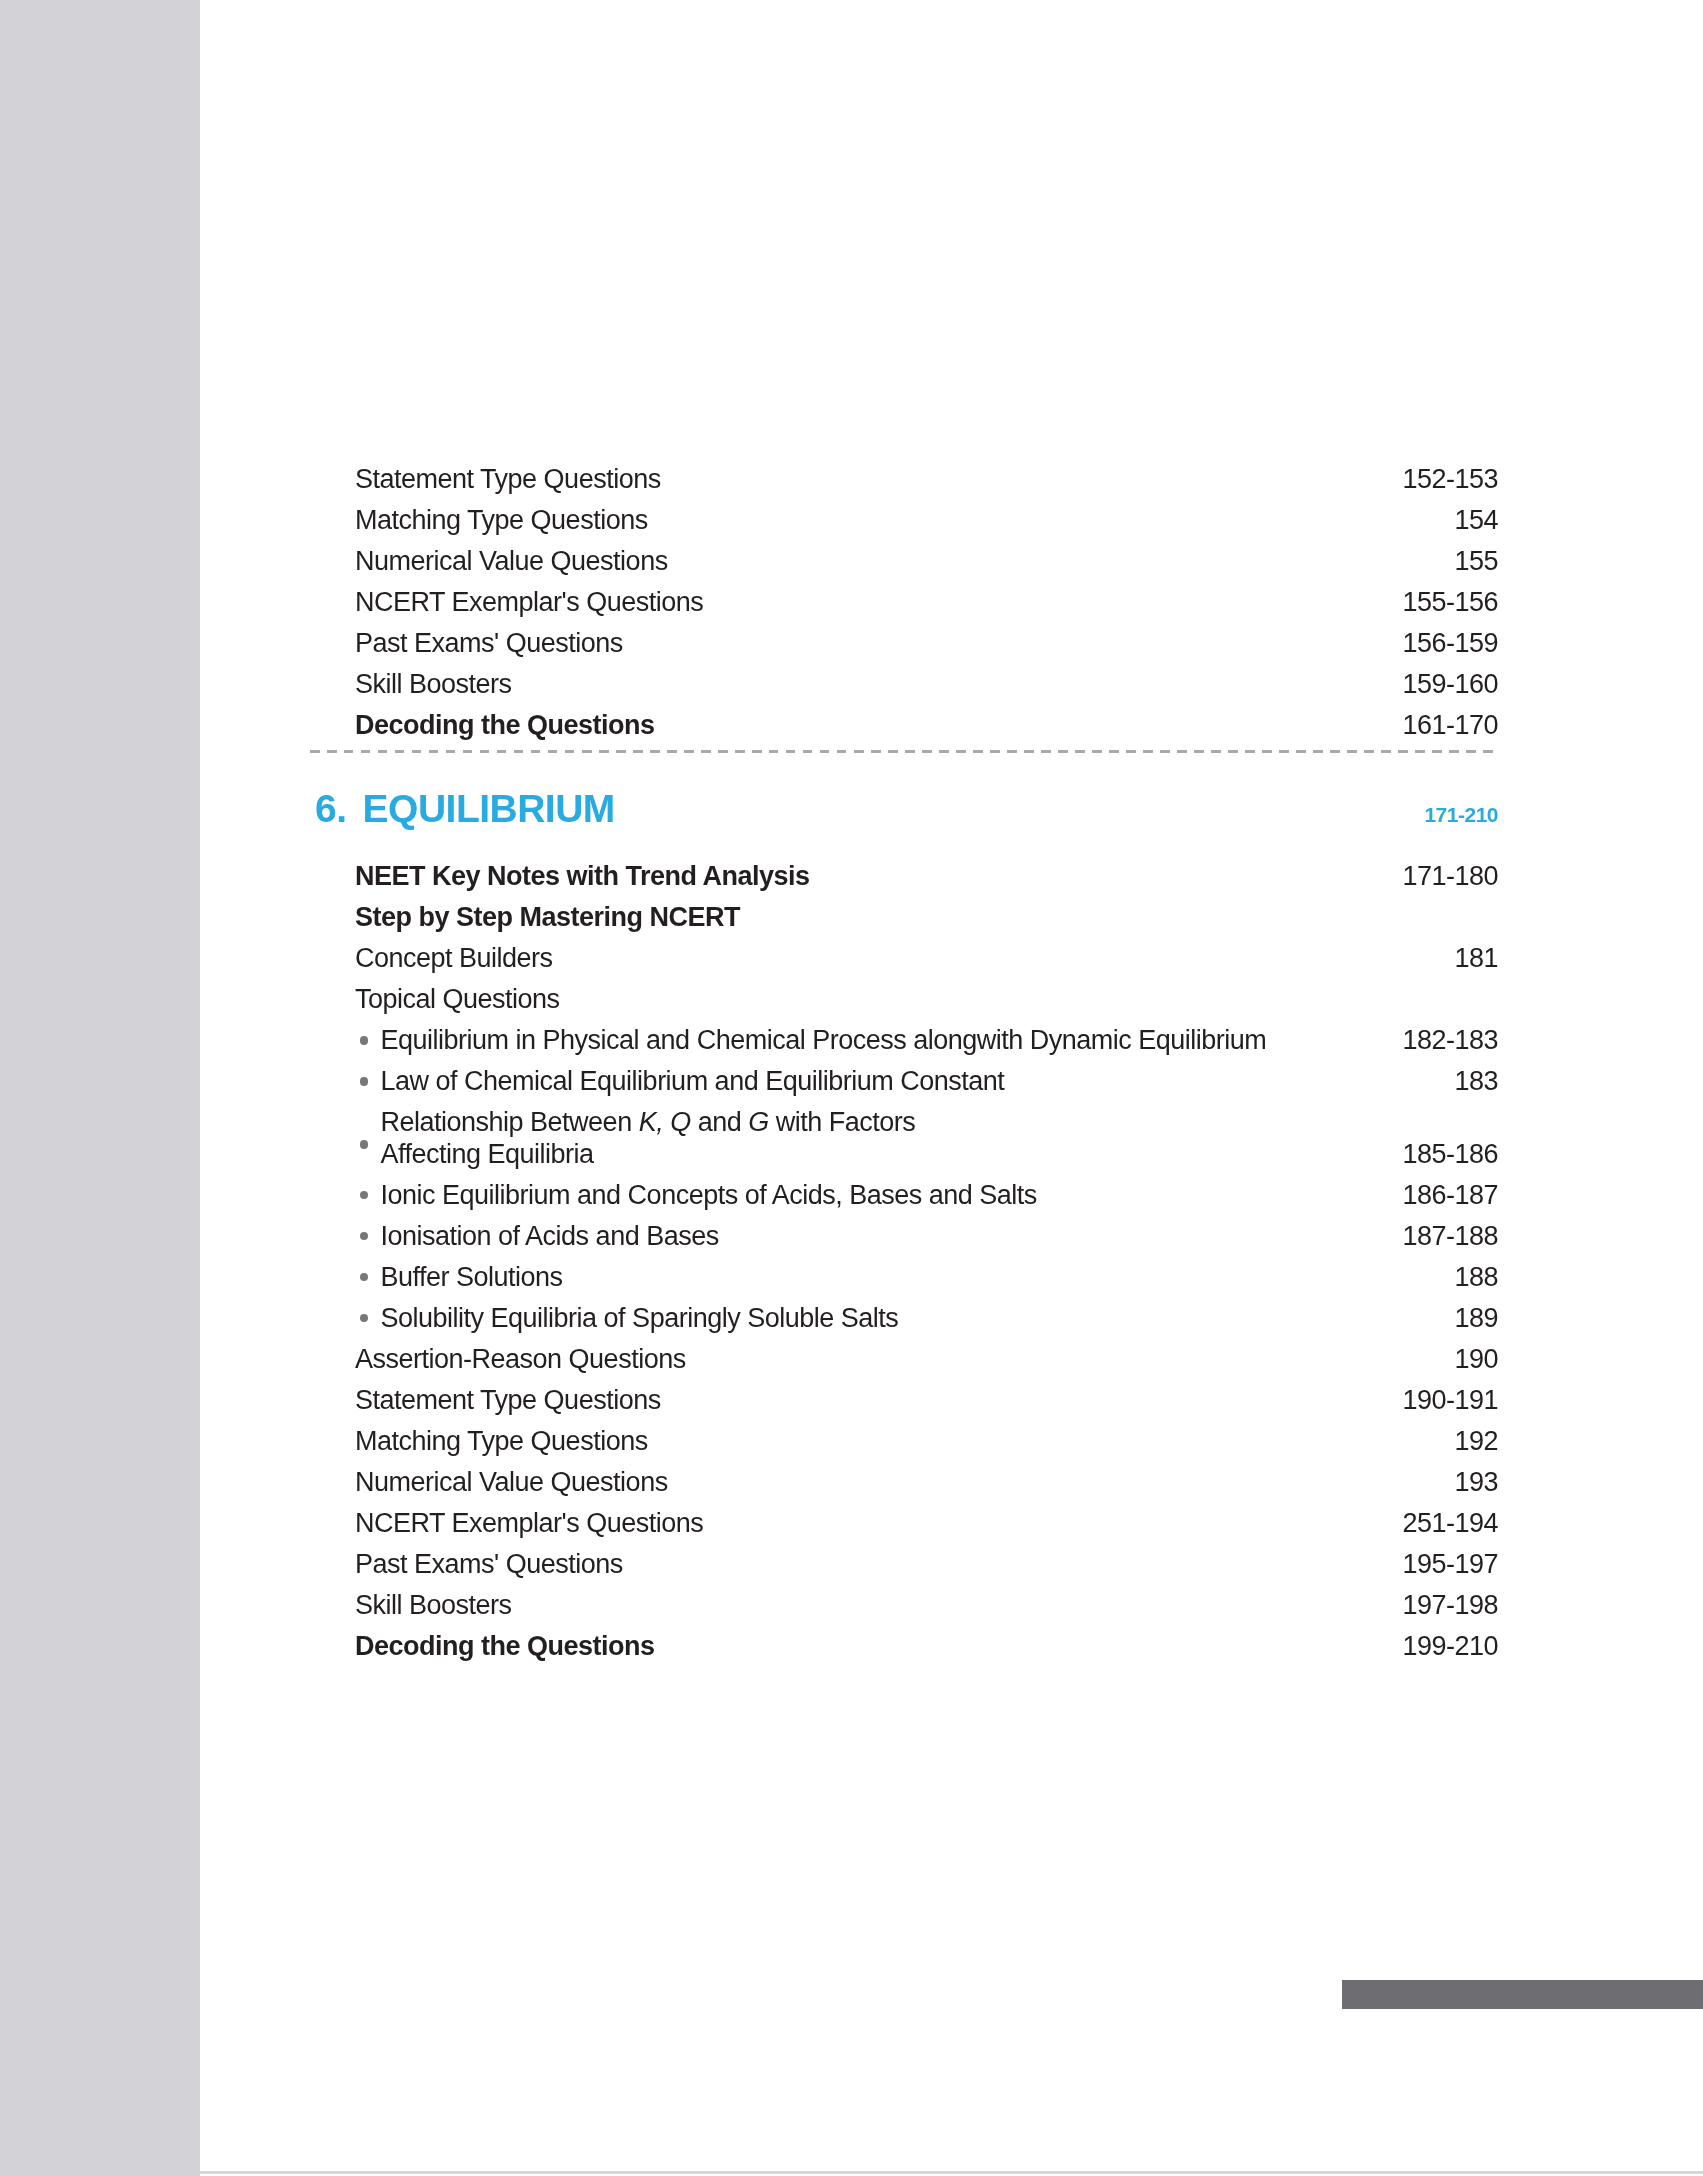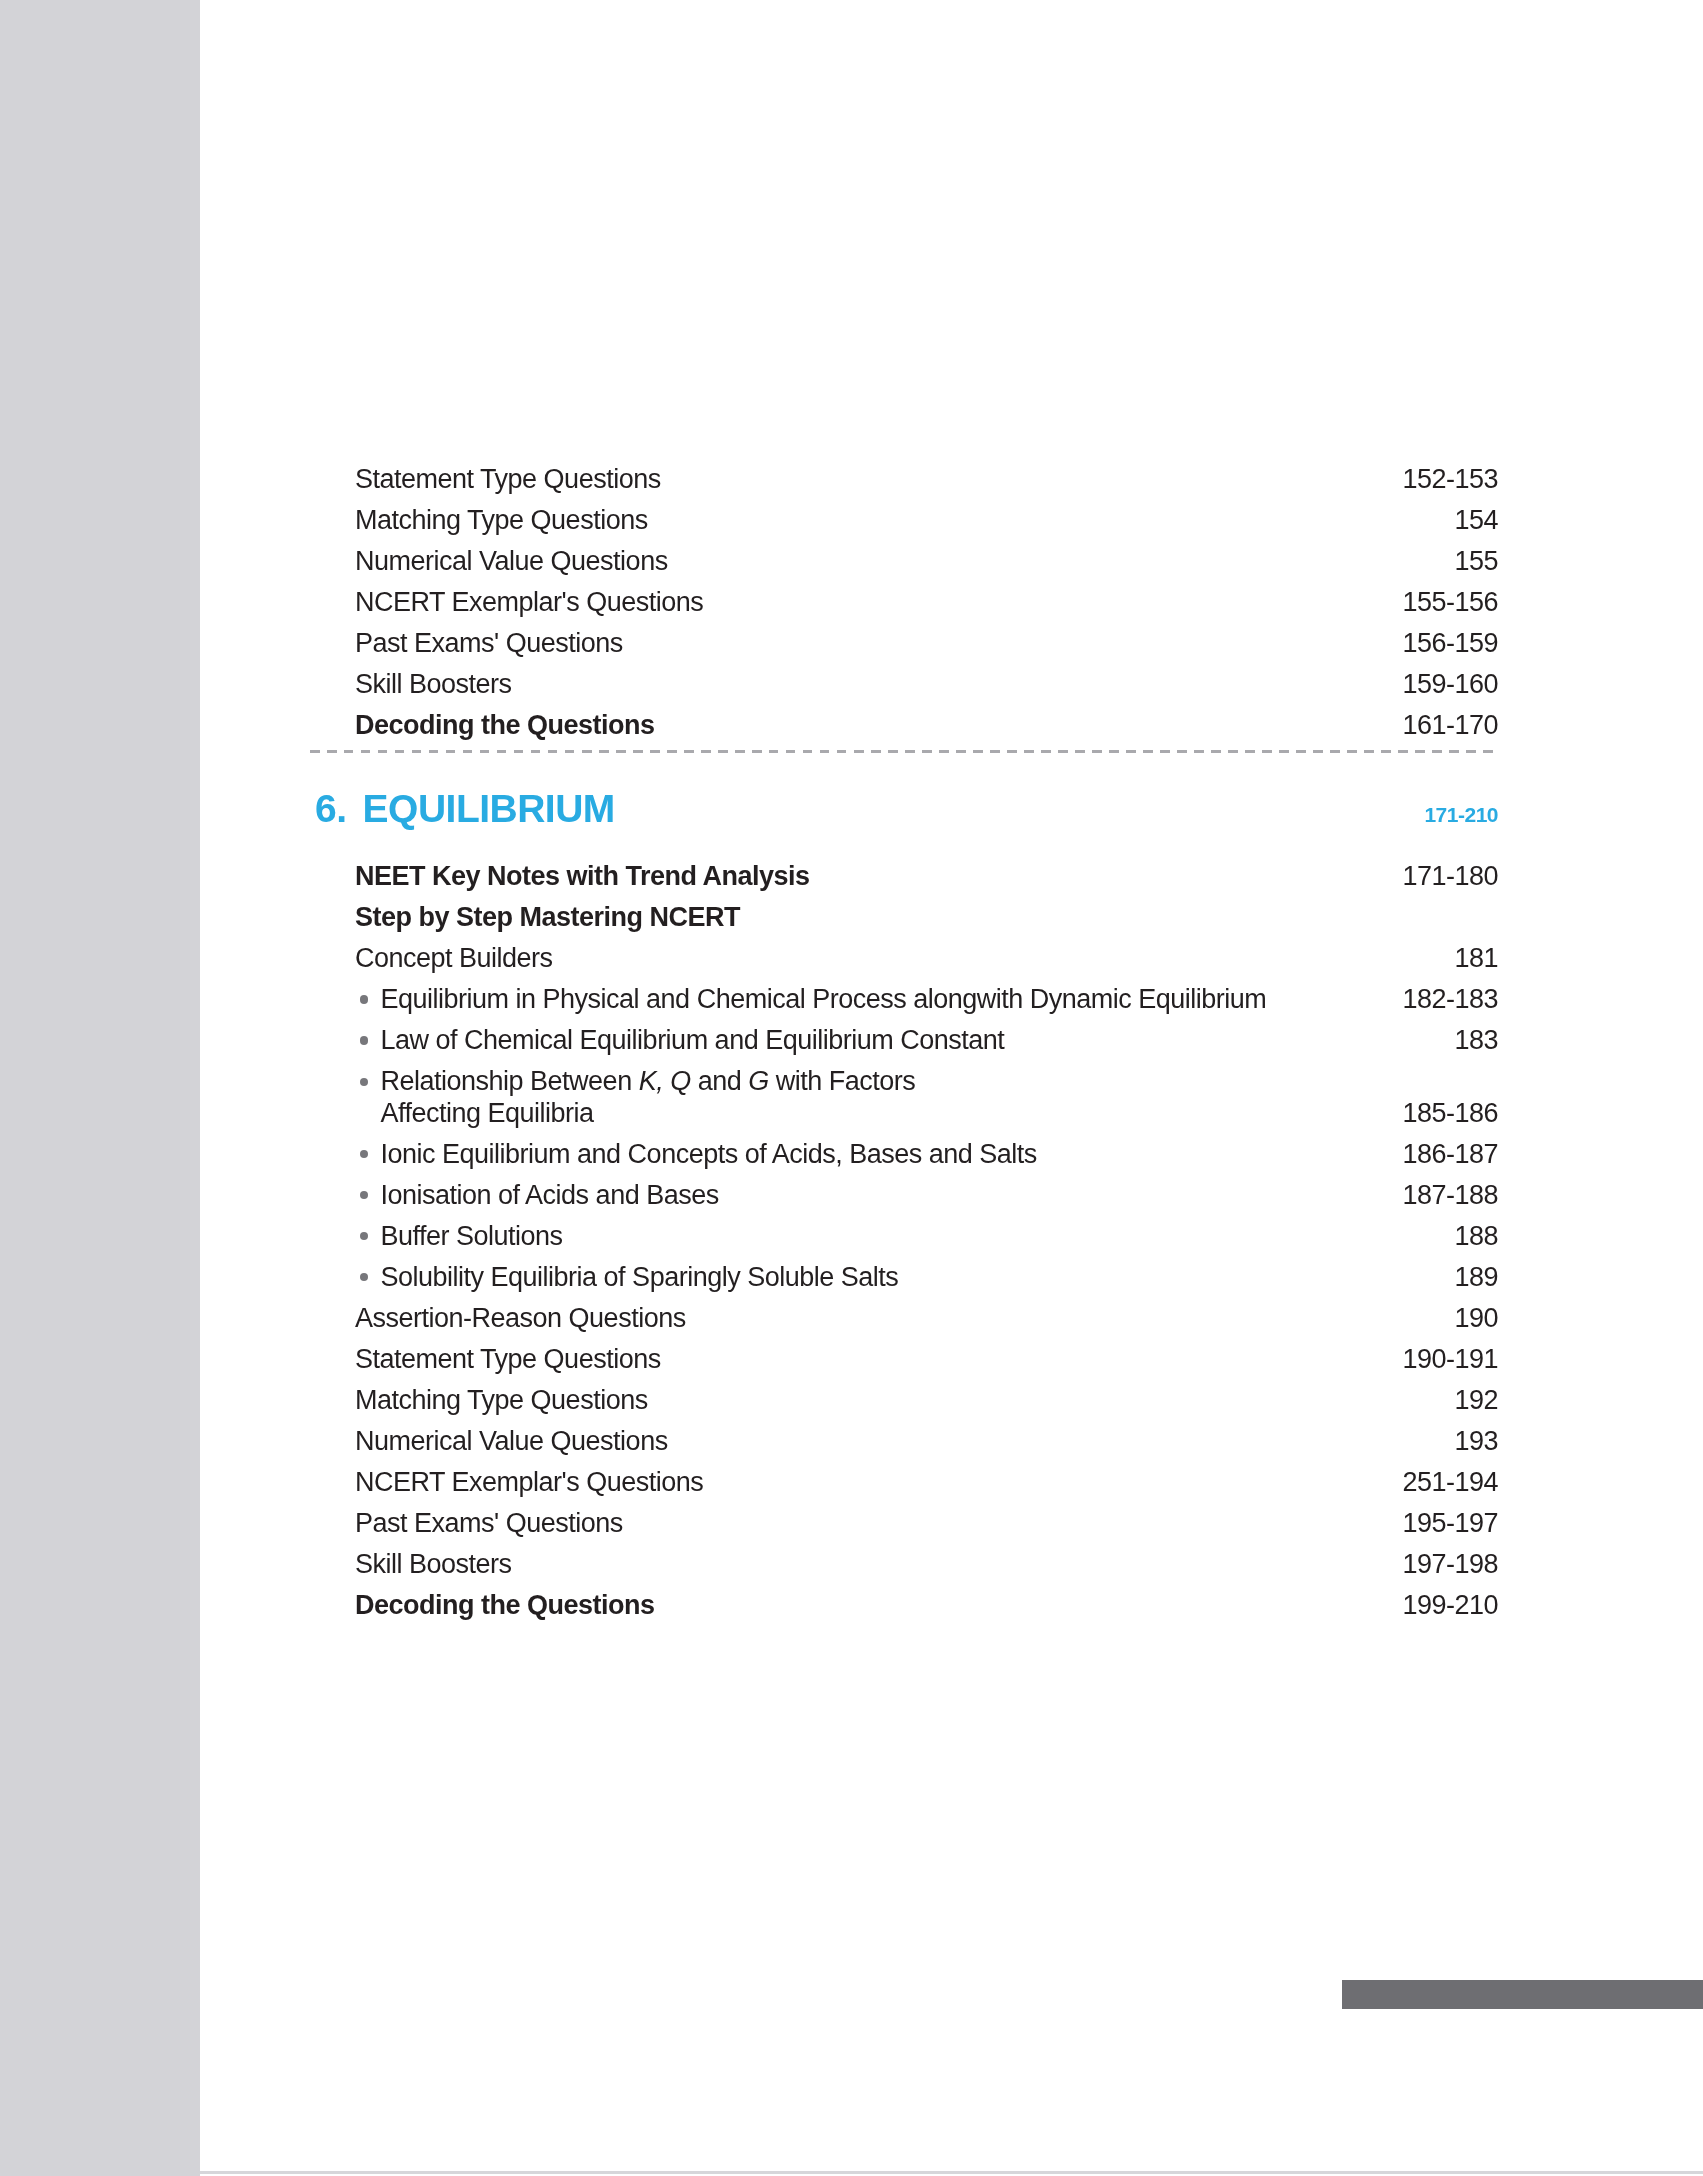--- a/index.html
+++ b/index.html
@@ -28,21 +28,21 @@
   .row.bold .label { font-weight:bold; }
 
   .bullet-dot { display:none; }
   .row.bullet .bullet-dot {
     display:inline-block; flex:none;
     width:8.5px; height:8.5px; border-radius:50%;
     background:#77777b; margin-left:4.7px; margin-right:12.3px;
   }
 
   .row.two-line { height:auto; padding:4.3px 0; line-height:32px; align-items:flex-end; }
-  .row.two-line .left { align-items:flex-start; }
+  .row.two-line .left { align-items:center; }
   .row.two-line .bullet-dot { margin-top:12.3px; }
   .row.two-line .label .line { display:block; }
 
   .divider {
     position:absolute; left:310px; top:750px; width:1190px; height:2.8px;
     background:repeating-linear-gradient(90deg, #a9a9ad 0 9.5px, transparent 9.5px 17px);
   }
 
   .chapter-heading {
     position:absolute; left:315px; top:787px; width:1183px;
@@ -145,20 +145,27 @@
     </span>
     <span class="pages"></span>
   </div>
       <div class="row">
     <span class="left">
 
       <span class="label"><span>Concept Builders</span></span>
     </span>
     <span class="pages">181</span>
   </div>
+      <div class="row">
+    <span class="left">
+
+      <span class="label"><span>Topical Questions</span></span>
+    </span>
+    <span class="pages"></span>
+  </div>
       <div class="row bullet">
     <span class="left">
       <span class="bullet-dot"></span>
       <span class="label"><span>Equilibrium in Physical and Chemical Process alongwith Dynamic Equilibrium</span></span>
     </span>
     <span class="pages">182-183</span>
   </div>
       <div class="row bullet">
     <span class="left">
       <span class="bullet-dot"></span>

